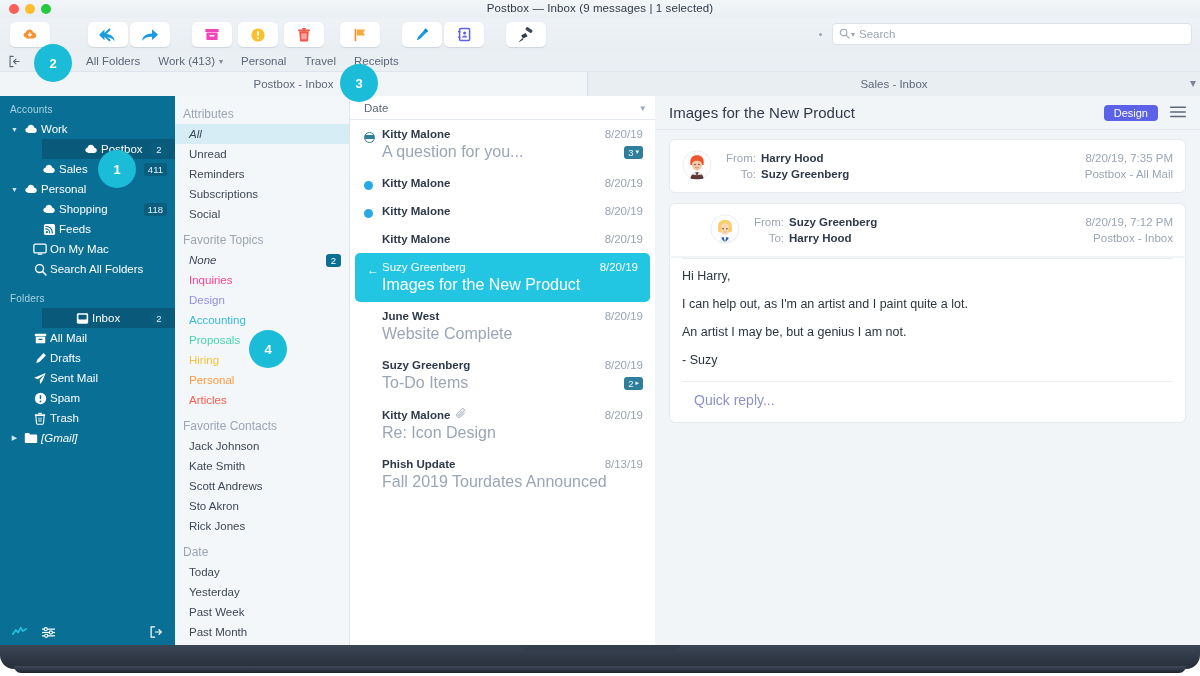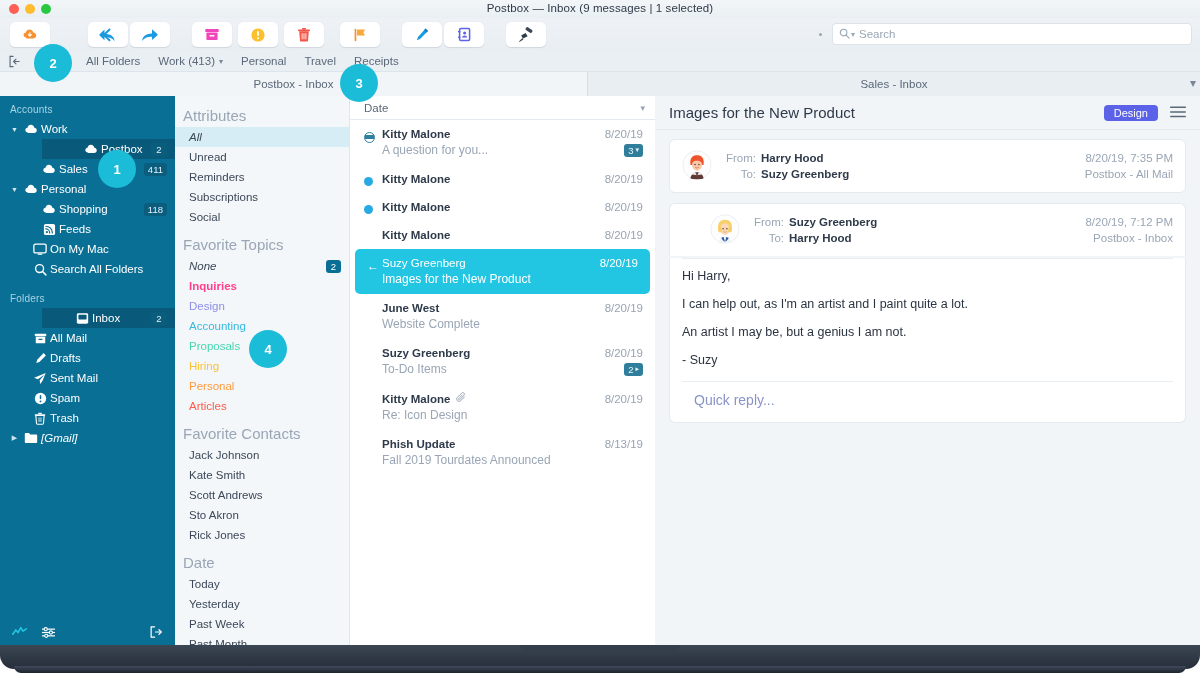--- a/index.html
+++ b/index.html
@@ -125,21 +125,21 @@
     position:absolute; left:0; bottom:0; width:175px; height:26px;
     display:flex; align-items:center; padding:0 12px; gap:14px;
     background:#0a6f95;
   }
 
   
   .attrs {
     width:175px; flex:0 0 175px; background:#f4f7fa;
     border-right:1px solid #e0e6ec; padding-top:2px; position:relative;
   }
-  .at-head { font-size:15px; color:#9aa6b5; padding:9px 0 3px 8px;}
+  .at-head { font-size:12px; color:#9aa6b5; padding:9px 0 3px 8px;}
   .at-row {
     height:20px; display:flex; align-items:center; padding:0 8px 0 14px;
     font-size:11.5px; color:#3c4858; position:relative;
   }
   .at-row.sel { background:#d7edf5; font-style:italic; }
   .at-row .at-lbl{flex:1;}
   .at-badge{
     background:#0a6f95;color:#fff;font-size:9.5px;border-radius:3px;
     padding:1px 4px;min-width:15px;text-align:center;
   }
@@ -150,21 +150,21 @@
     height:24px; display:flex; align-items:center; justify-content:space-between;
     padding:0 10px 0 14px; font-size:11.5px; color:#5b6878;
     border-bottom:1px solid #e4eaf0;
   }
   .ml-item { padding:8px 12px 8px 32px; position:relative; cursor:default; }
   .ml-item.sel { background:#22c6e3; border-radius:5px; margin:0 5px; padding-left:27px;}
   .ml-r1 { display:flex; align-items:center; }
   .ml-from { font-size:11.5px; font-weight:bold; color:#2e3a4a; flex:1; }
   .ml-date { font-size:11.5px; color:#98a4b3; }
   .ml-r2 { display:flex; align-items:center; margin-top:3px; min-height:14px;}
-  .ml-subj { font-size:12px; color:#9aa6b5; flex:1; }
+  .ml-subj { font-size:16px; color:#9aa6b5; flex:1; }
   .ml-item.sel .ml-from, .ml-item.sel .ml-subj, .ml-item.sel .ml-date{ color:#ffffff; font-weight:normal;}
   .ml-item.sel .ml-from{ font-weight:normal; }
   .ml-dot {
     position:absolute; left:14px; top:12px; width:9px; height:9px;
     border-radius:50%; background:#27a9e3;
   }
   .ml-arrow { position:absolute; left:12px; top:10px; color:#ffffff; font-size:12px;}
   .ml-count {
     background:#2f7e9b; color:#eaf6fa; font-size:9.5px; border-radius:3px;
     padding:1px 4px; display:flex; align-items:center; gap:2px;
@@ -583,21 +583,21 @@
           </div>
           <div class="at-row">
             <span class="at-lbl">Social</span>
           </div>
           <div class="at-head">Favorite Topics</div>
           <div class="at-row">
             <span class="at-lbl" style="color: rgb(60, 72, 88); font-style: italic;">None</span>
             <span class="at-badge">2</span>
           </div>
           <div class="at-row">
-            <span class="at-lbl" style="color: rgb(255, 63, 142); font-weight: bold;">Inquiries</span>
+            <span class="at-lbl" style="color: rgb(255, 63, 142);">Inquiries</span>
           </div>
           <div class="at-row">
             <span class="at-lbl" style="color: rgb(143, 143, 232);">Design</span>
           </div>
           <div class="at-row">
             <span class="at-lbl" style="color: rgb(54, 185, 224);">Accounting</span>
           </div>
           <div class="at-row">
             <span class="at-lbl" style="color: rgb(69, 214, 176);">Proposals</span>
           </div>

